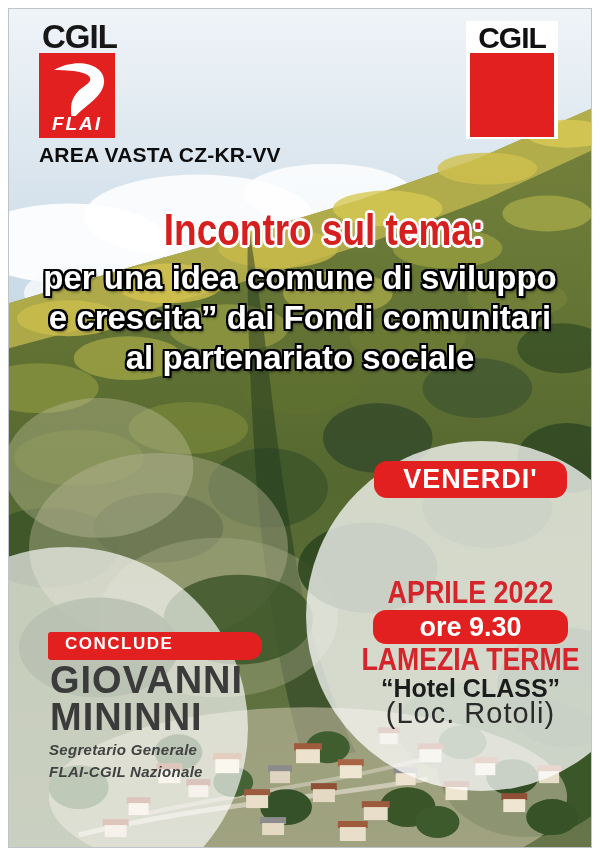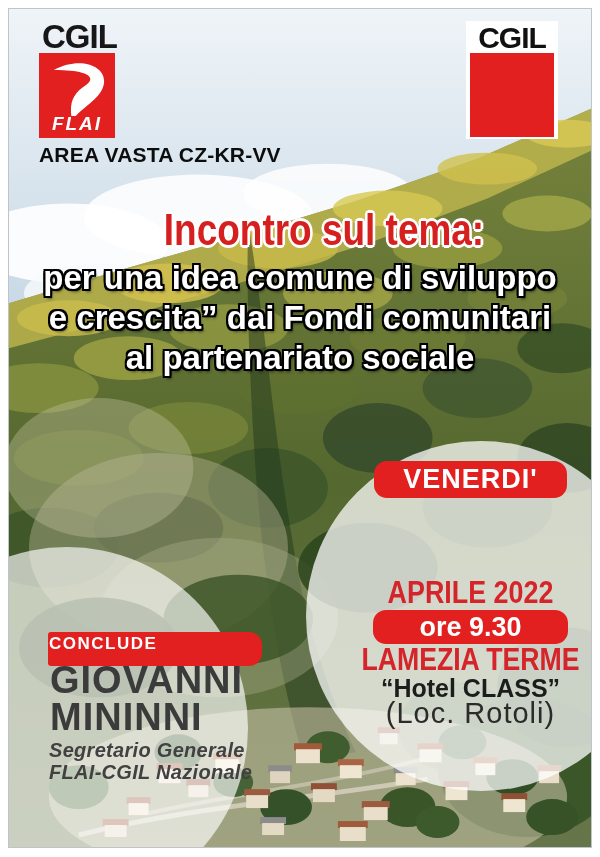--- a/index.html
+++ b/index.html
@@ -115,33 +115,33 @@
     font-size:25px;line-height:28px;font-weight:800;color:#1c1c1c;
     white-space:nowrap;
   }
   .loc{
     position:absolute;left:331px;top:691px;width:261px;text-align:center;
     font-size:29px;line-height:26px;font-weight:500;color:#2b2b2b;
     white-space:nowrap;letter-spacing:1px;
   }
   
   .conclude-pill{
-    position:absolute;left:39px;top:623px;width:214px;height:34px;
+    position:absolute;left:39px;top:623px;width:214px;height:28px;
     background:var(--cgil-red);border-radius:3px 13px 13px 3px;
     color:#ffffff;font-size:17px;font-weight:800;line-height:24px;
-    padding-left:1px;box-sizing:border-box;letter-spacing:1.5px;
+    padding-left:17px;box-sizing:border-box;letter-spacing:1.5px;
   }
   .speaker-first,.speaker-last{
     position:absolute;left:41px;font-size:38px;font-weight:800;
     color:var(--dark-name);letter-spacing:1px;line-height:36px;
   }
   .speaker-first{top:653px;}
   .speaker-last{top:690px;}
   .speaker-role{
-    position:absolute;left:40px;font-size:20px;font-weight:700;
+    position:absolute;left:40px;font-size:15px;font-weight:700;
     font-style:italic;color:#414141;line-height:22px;letter-spacing:0.3px;
   }
   .role1{top:730px;}
   .role2{top:752px;}
 </style>
 </head>
 <body>
 
 <div class="poster">
   <div class="photo">

